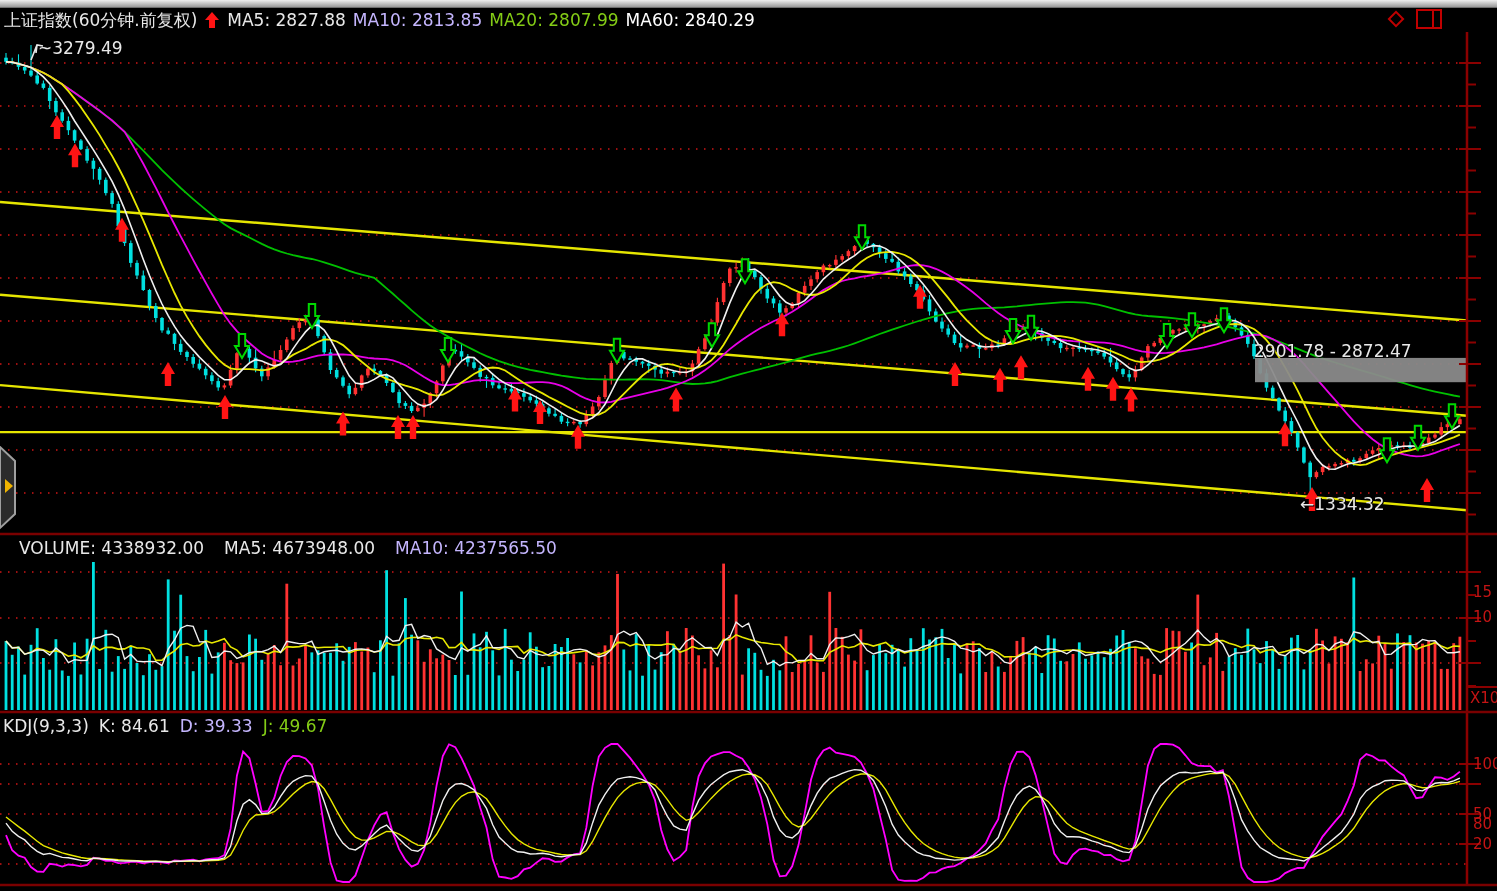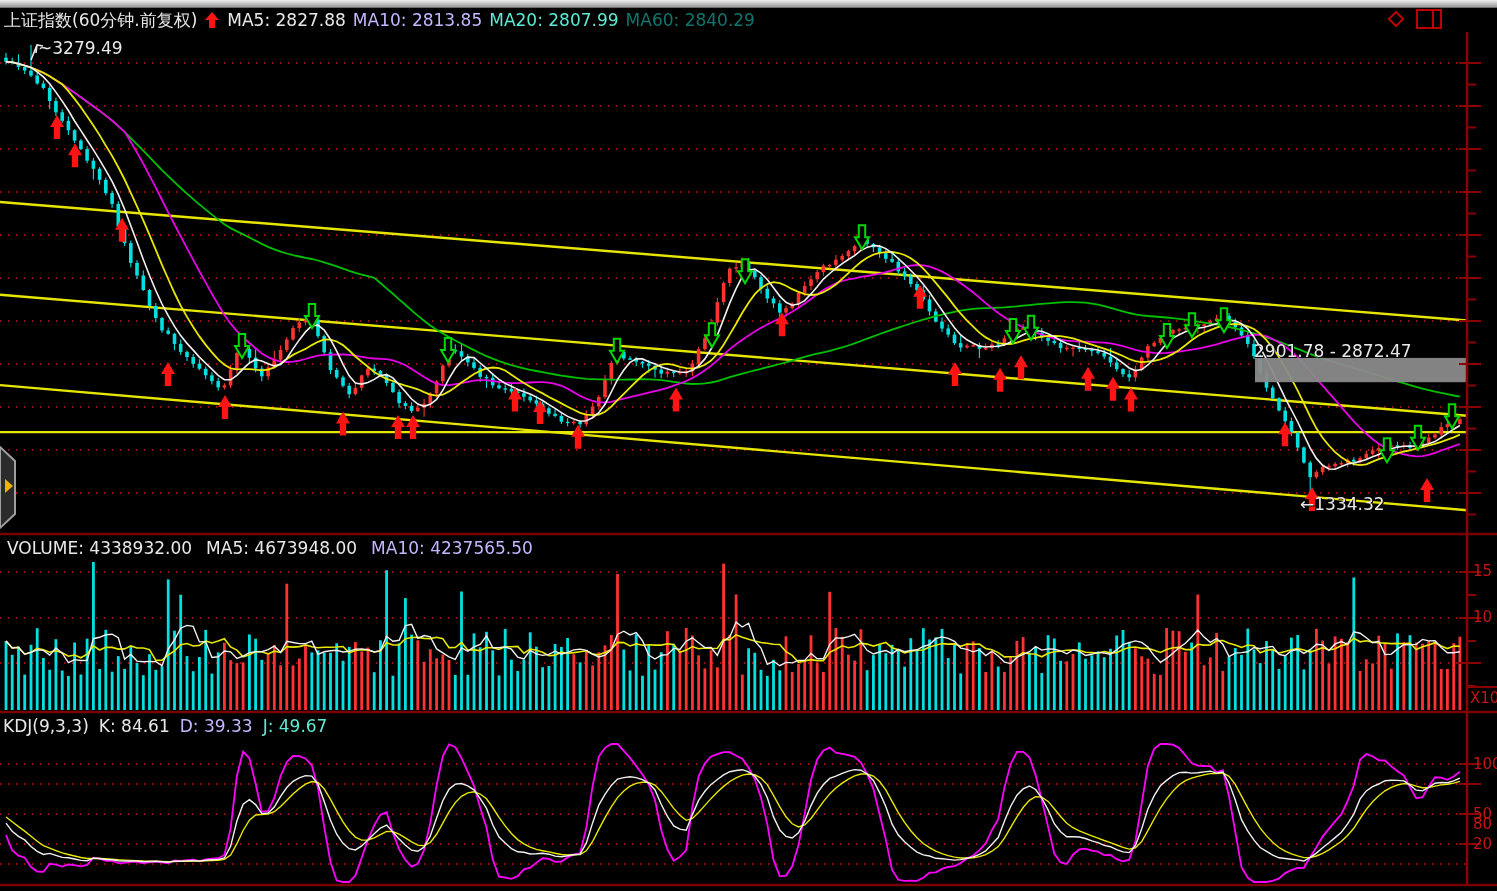--- a/index.html
+++ b/index.html
@@ -2,23 +2,23 @@
 <html><head>
 <meta charset="utf-8">
 <style>
   html,body{margin:0;padding:0;background:#111;}
   .app{position:relative;width:1497px;height:891px;background:#000;overflow:hidden;
        font-family:"DejaVu Sans","Liberation Sans",sans-serif;}
   .top-strip{position:absolute;left:0;top:0;width:1497px;height:7px;
              background:linear-gradient(#efefef,#9a9a9a);border-bottom:1px solid #6e6e6e;}
   .hdr{position:absolute;left:4px;top:8px;height:24px;display:flex;align-items:center;gap:7px;
        font-size:17px;white-space:nowrap;}
-  .hdr2{position:absolute;left:7px;top:537px;height:22px;display:flex;align-items:center;gap:14px;font-size:17px;white-space:nowrap;}
+  .hdr2{position:absolute;left:19px;top:537px;height:22px;display:flex;align-items:center;gap:20px;font-size:17px;white-space:nowrap;}
   .hdr3{position:absolute;left:3px;top:714px;height:22px;display:flex;align-items:flex-end;gap:10px;font-size:17px;white-space:nowrap;}
-  .c-white{color:#e8e8e8}.c-yellow{color:#c4b5fd}.c-magenta{color:#5eead4}.c-green{color:#0f766e}
+  .c-white{color:#e8e8e8}.c-yellow{color:#c4b5fd}.c-magenta{color:#84cc16}.c-green{color:#ffffff}
   svg{position:absolute;left:0;top:0;}
   .annot{position:absolute;color:#e8e8e8;font-size:17px;white-space:nowrap;text-shadow:1px 1px 0 #000;}
   .axis-lb{position:absolute;color:#c41414;font-size:15px;white-space:nowrap;}
   .icons{position:absolute;right:55px;top:9px;display:flex;gap:10px;align-items:center;}
   .handle{position:absolute;left:0;top:446px;width:17px;height:84px;}
 </style>
 </head>
 <body>
 
 <div class="app">
@@ -908,21 +908,21 @@
     <span class="c-white">K: 84.61</span>
     <span class="c-yellow">D: 39.33</span>
     <span class="c-magenta">J: 49.67</span>
   </div>
 
   <div class="annot" style="left:38px;top:38px;">~3279.49</div>
   <div class="annot" style="left:1254px;top:341px;">2901.78 - 2872.47</div>
   <div class="annot" style="left:1300px;top:494px;">←1334.32</div>
   <div class="axis-lb" style="left:1470px;top:689px;">X10</div>
 
-  <div class="axis-lb" style="left:1473px;top:562px;text-align:right;">15</div>
+  <div class="axis-lb" style="left:1473px;top:583px;text-align:right;">15</div>
   <div class="axis-lb" style="left:1473px;top:608px;">10</div>
   <div class="axis-lb" style="left:1473px;top:755px;">100</div>
   <div class="axis-lb" style="left:1473px;top:775px;margin-top:40px;">80</div>
   <div class="axis-lb" style="left:1473px;top:805px;">50</div>
   <div class="axis-lb" style="left:1473px;top:835px;">20</div>
 
   <div class="handle">
     <svg width="17" height="84" style="position:static">
       <polygon points="0,1 15,15 15,68 0,82" fill="#2b2b2b" stroke="#9f9f9f" stroke-width="2"></polygon>
       <polygon points="5,33 13,40 5,47" fill="#f0b400"></polygon>

